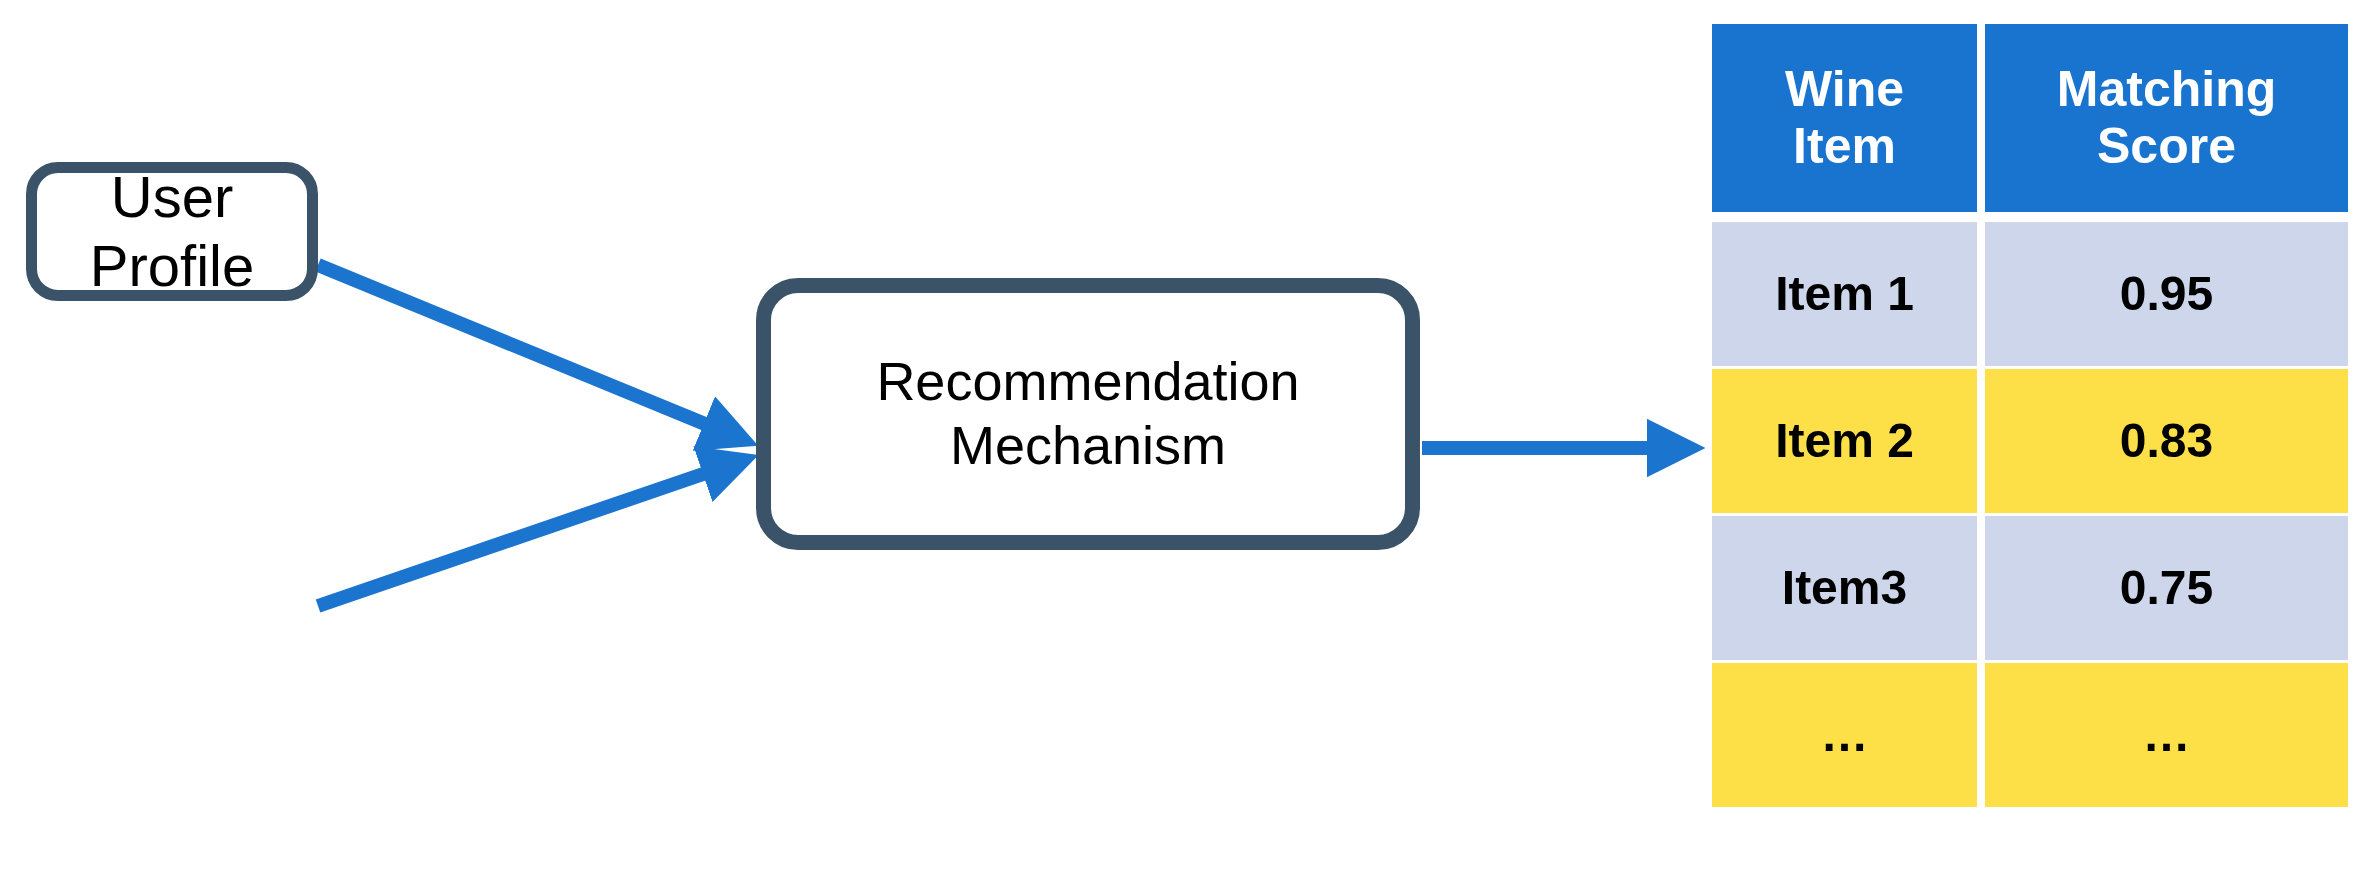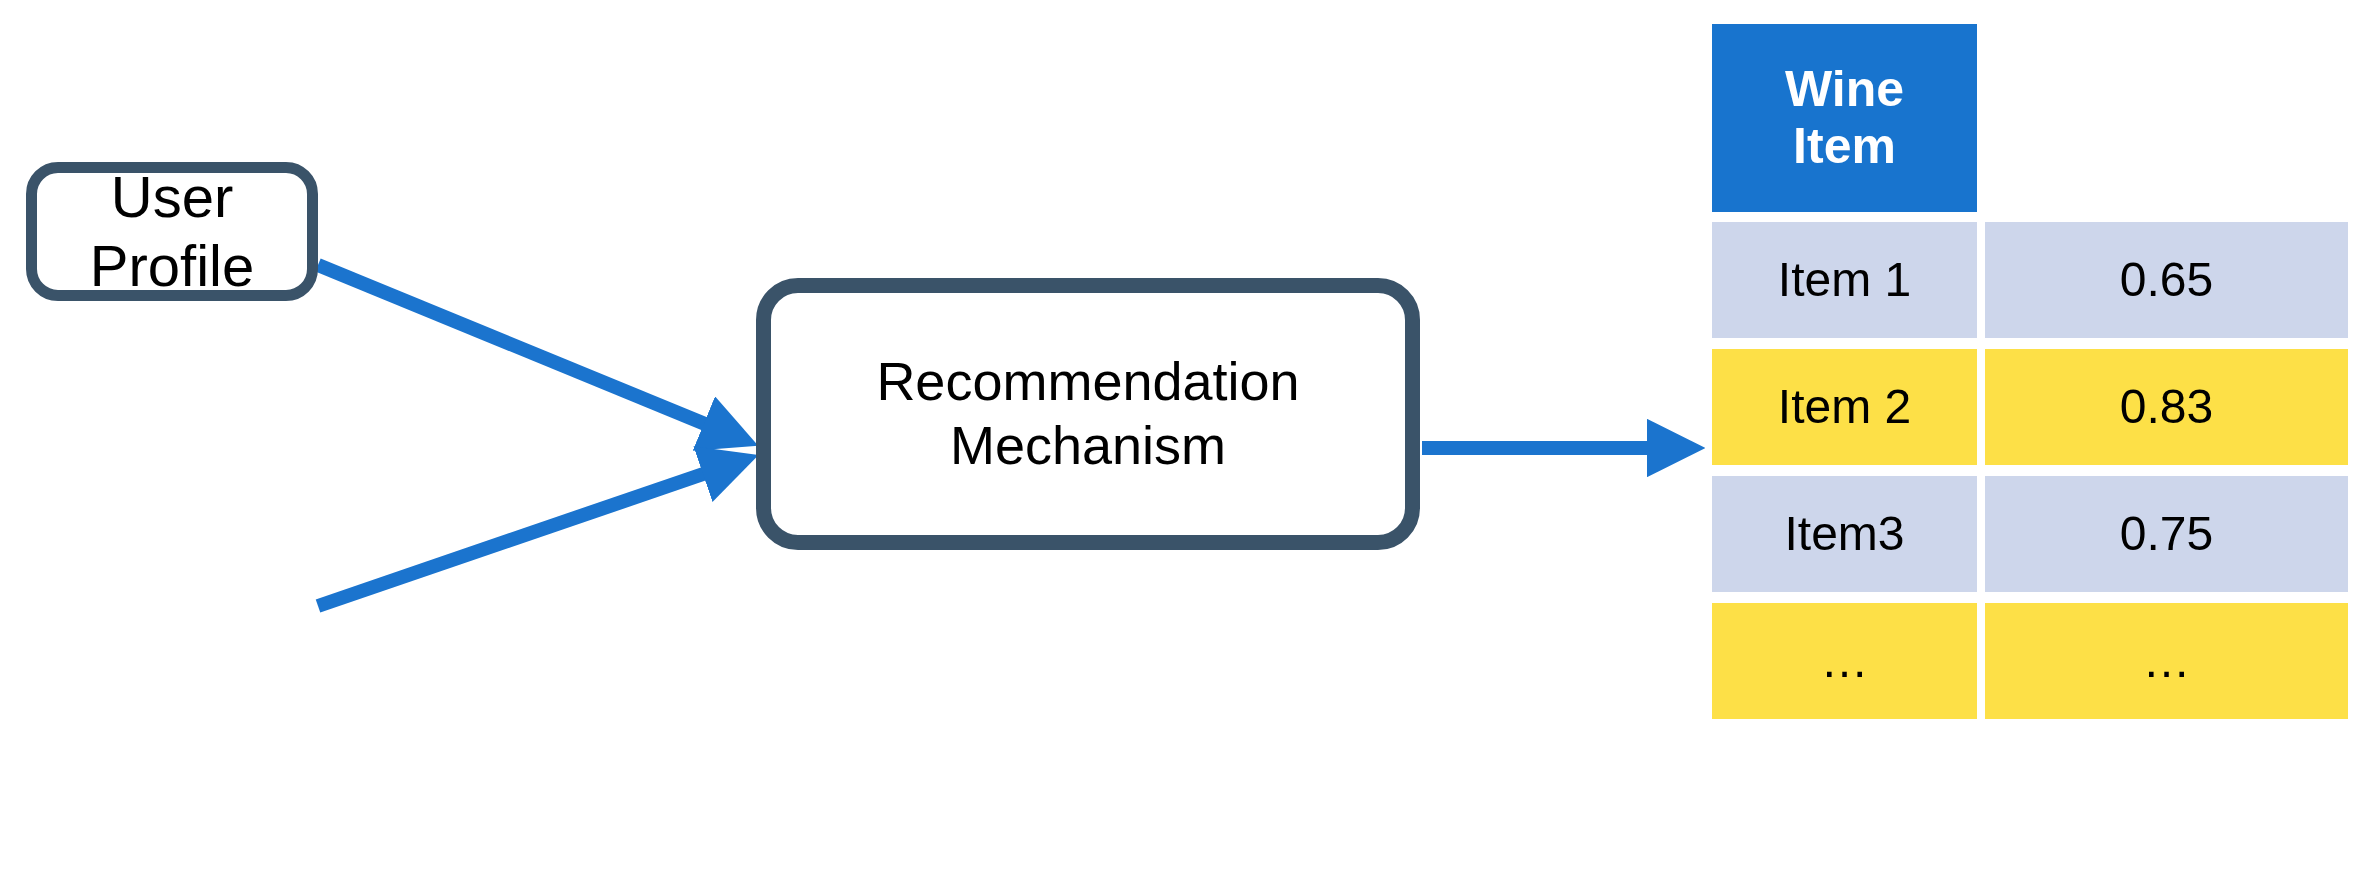--- a/index.html
+++ b/index.html
@@ -66,21 +66,21 @@
     z-index: 3;
     display: flex;
     flex-direction: column;
   }
   .table-row {
     display: flex;
     width: 100%;
     flex: 0 0 auto;
   }
   .table-row.header-row { height: 188px; margin-bottom: 10px; }
-  .table-row.body-row   { height: 116px; margin-bottom: 11px; }
+  .table-row.body-row   { height: 144px; margin-bottom: 3px; font-weight: bold; }
 
   .cell {
     display: flex;
     align-items: center;
     justify-content: center;
     text-align: center;
     line-height: 1.15;
   }
   .cell.col-item  { width: 265px; }
   .cell.col-score { width: 363px; margin-left: 8px; }
@@ -131,25 +131,31 @@
 
   <div id="results-table">
 
     <div class="table-row header-row">
       <div class="cell col-item">
         <span>
           <span>Wine</span><br>
           <span>Item</span>
         </span>
       </div>
+      <div class="cell col-score">
+        <span>
+          <span>Matching</span><br>
+          <span>Score</span>
+        </span>
+      </div>
     </div>
 
     <div class="table-row body-row shade-dark">
       <div class="cell col-item">Item 1</div>
-      <div class="cell col-score">0.65</div>
+      <div class="cell col-score">0.95</div>
     </div>
 
     <div class="table-row body-row shade-light">
       <div class="cell col-item">Item 2</div>
       <div class="cell col-score">0.83</div>
     </div>
 
     <div class="table-row body-row shade-dark">
       <div class="cell col-item">Item3</div>
       <div class="cell col-score">0.75</div>

